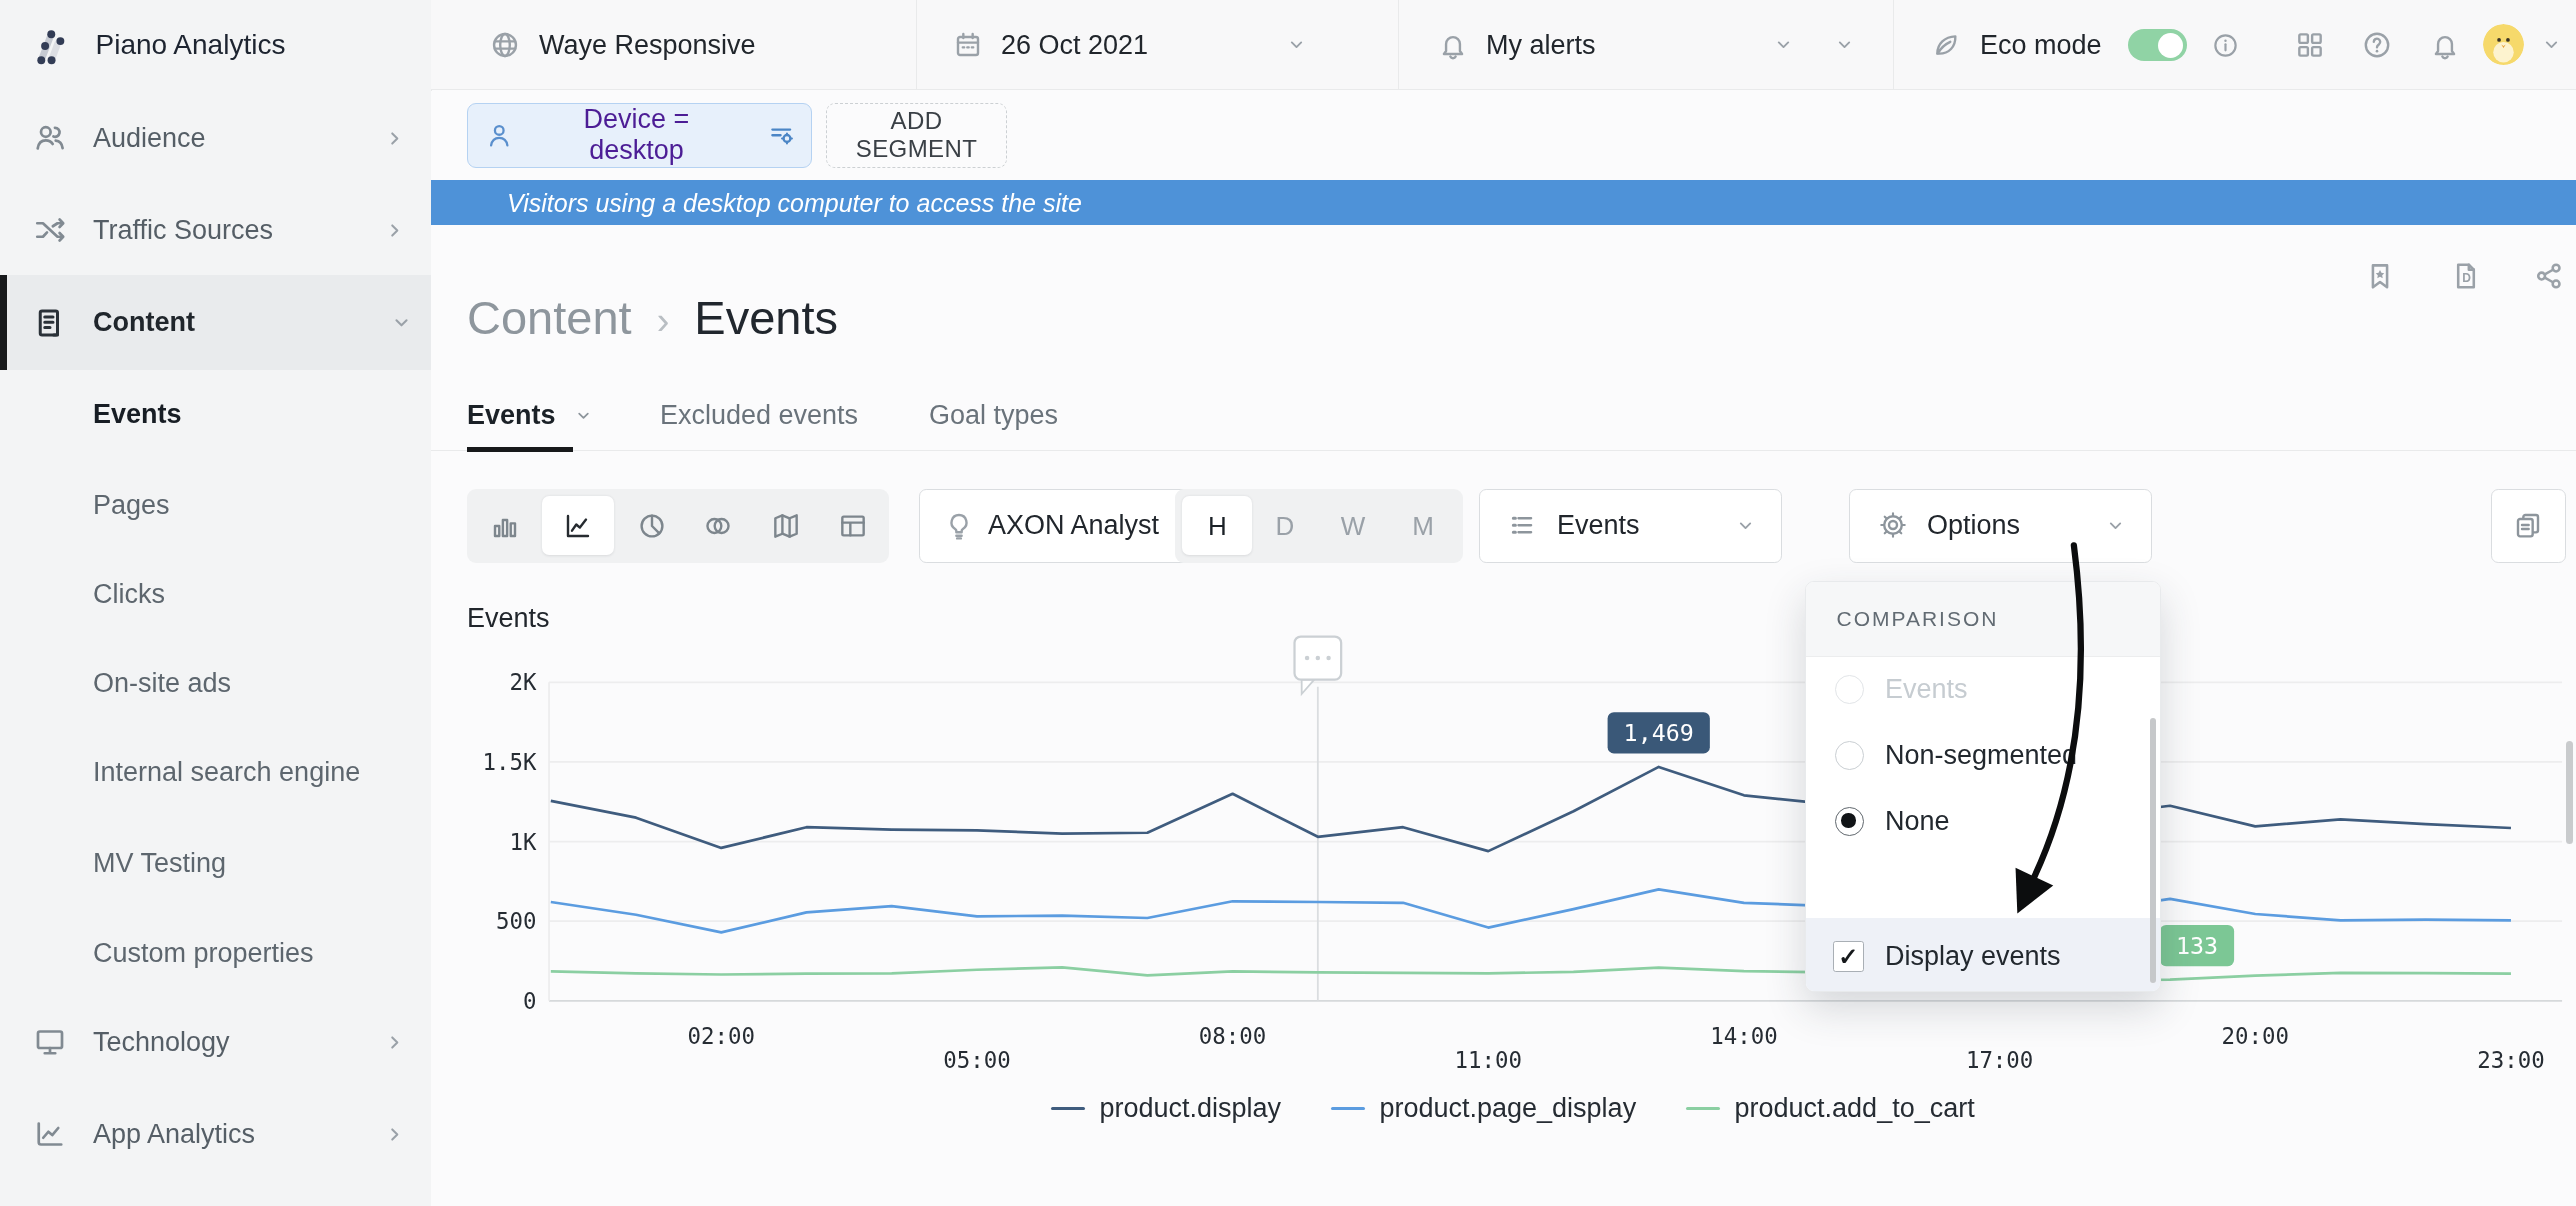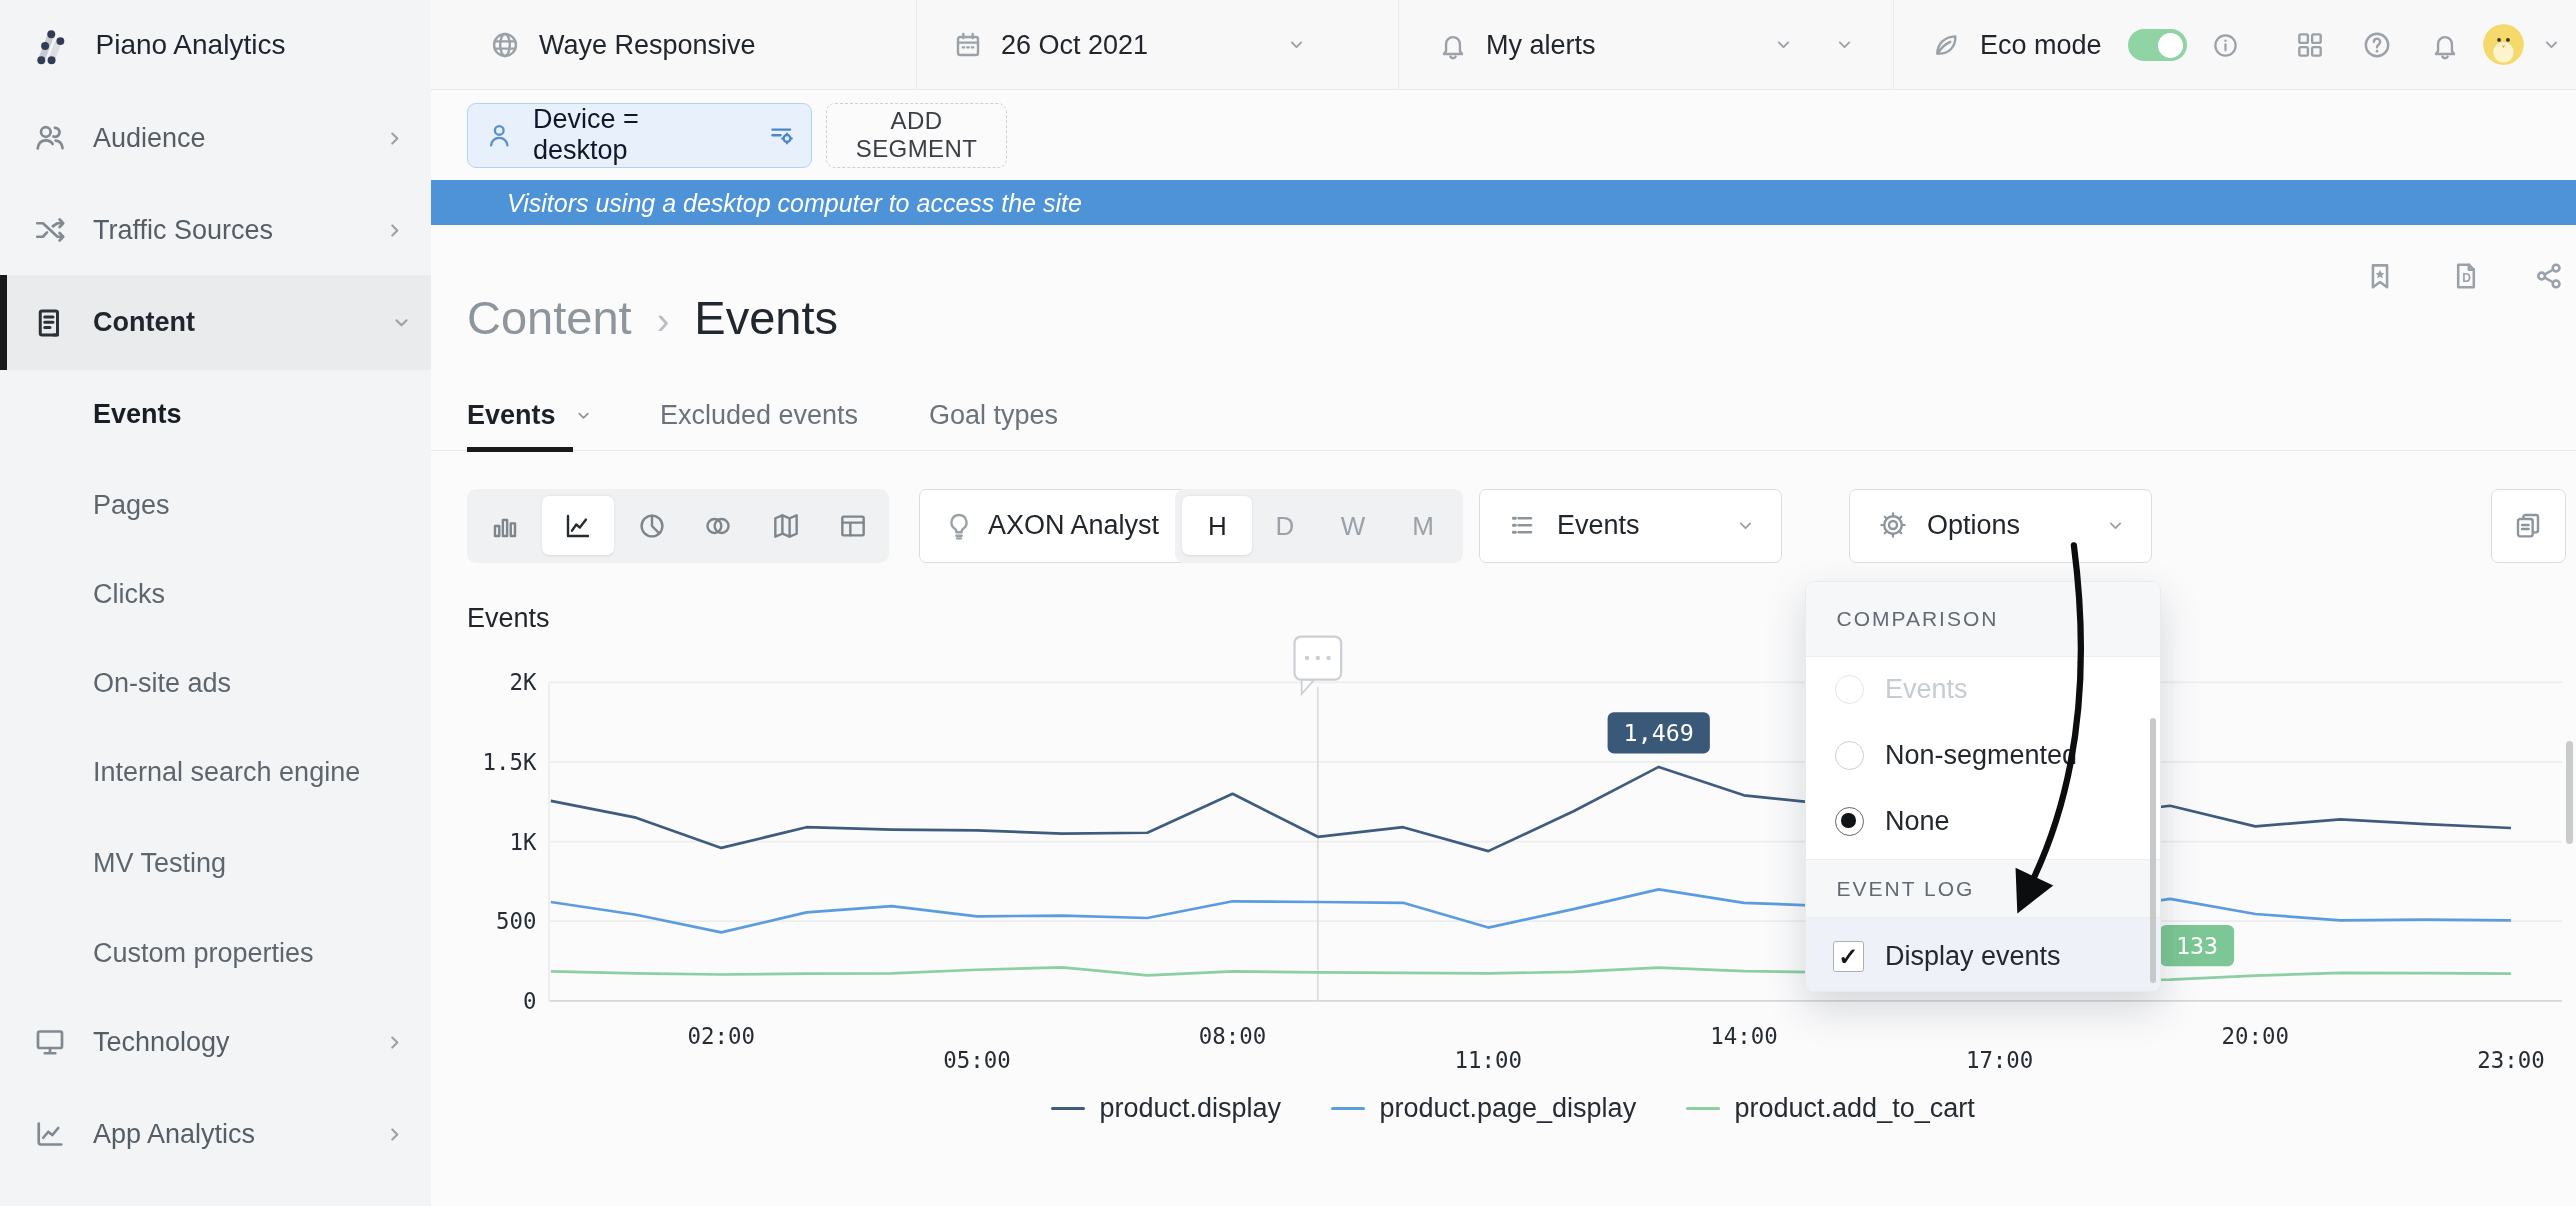--- a/index.html
+++ b/index.html
@@ -29,21 +29,21 @@
   .tb-txt{position:absolute;top:0;height:90px;display:flex;align-items:center;font-size:27px;color:#21262c;}
   .tb-chev{position:absolute;top:32px;width:25px;height:25px;color:#9aa1a8;}
   .toggle{position:absolute;width:59px;height:32px;border-radius:16px;background:#90d3a5;}
   .toggle .knob{position:absolute;right:3.6px;top:3.6px;width:25px;height:25px;border-radius:50%;background:#fff;}
   .avatar{position:absolute;top:24px;width:41px;height:41px;border-radius:50%;overflow:hidden;}
 
   
   .segment-row{position:absolute;left:431px;top:91px;width:2145px;height:89px;background:#fbfbfc;}
   .segment-chip{position:absolute;left:36px;top:11.7px;width:345px;height:65px;background:#e7f0fb;border:1.8px solid #b5d2f2;border-radius:9px;box-sizing:border-box;display:flex;align-items:center;}
   .segment-chip .pico{position:absolute;left:16px;width:30.5px;height:30.5px;color:#5a8fcd;}
-  .segment-chip .txt{position:absolute;left:65px;width:207px;text-align:left;font-size:27px;color:#0f172a;}
+  .segment-chip .txt{position:absolute;left:65px;width:207px;text-align:center;font-size:27px;color:#4c1d95;}
   .segment-chip .fico{position:absolute;right:14.4px;width:30.5px;height:30.5px;color:#4c86c6;}
   .add-segment{position:absolute;left:395px;top:11.7px;width:181px;height:65px;border:1.8px dashed #ccd0d3;border-radius:9px;box-sizing:border-box;display:flex;align-items:center;justify-content:center;font-size:24px;letter-spacing:0.4px;color:#3a4046;background:transparent;}
   .banner{position:absolute;left:431px;top:180px;width:2145px;height:46px;background:#4e92d8;display:flex;align-items:center;}
   .banner .txt{margin-left:76px;color:#fff;font-size:25px;font-style:italic;}
 
   
   .content{position:absolute;left:431px;top:225px;width:2145px;height:981px;background:#fbfbfc;}
   .pg-ico{position:absolute;top:34px;width:34px;height:34px;color:#9aa1a8;}
   .breadcrumb{position:absolute;left:36px;top:65px;display:flex;align-items:baseline;gap:25px;font-size:47px;}
   .bc-section{color:#8e969d;}
@@ -473,23 +473,20 @@
         <span class="lbl">Events</span>
       </div>
       <div class="dd-row" style="top:141px;">
         <span class="radio"></span>
         <span class="lbl">Non-segmented</span>
       </div>
       <div class="dd-row" style="top:207px;">
         <span class="radio selected"></span>
         <span class="lbl">None</span>
       </div>
-      <div class="dd-head" style="top:277px;height:59px;border-top:0.9px solid #ecedee;">
-          <span>EVENT LOG</span>
-        </div>
       <div class="dd-row highlight" style="top:336px;">
         <span class="checkbox">✓</span>
         <span class="lbl">Display events</span>
       </div>
       <div class="dd-scroll"></div>
     </div>
 
     <div class="page-scroll"></div>
 
     <svg class="arrow-overlay" width="2145" height="981" viewBox="0 0 2389 1093">

